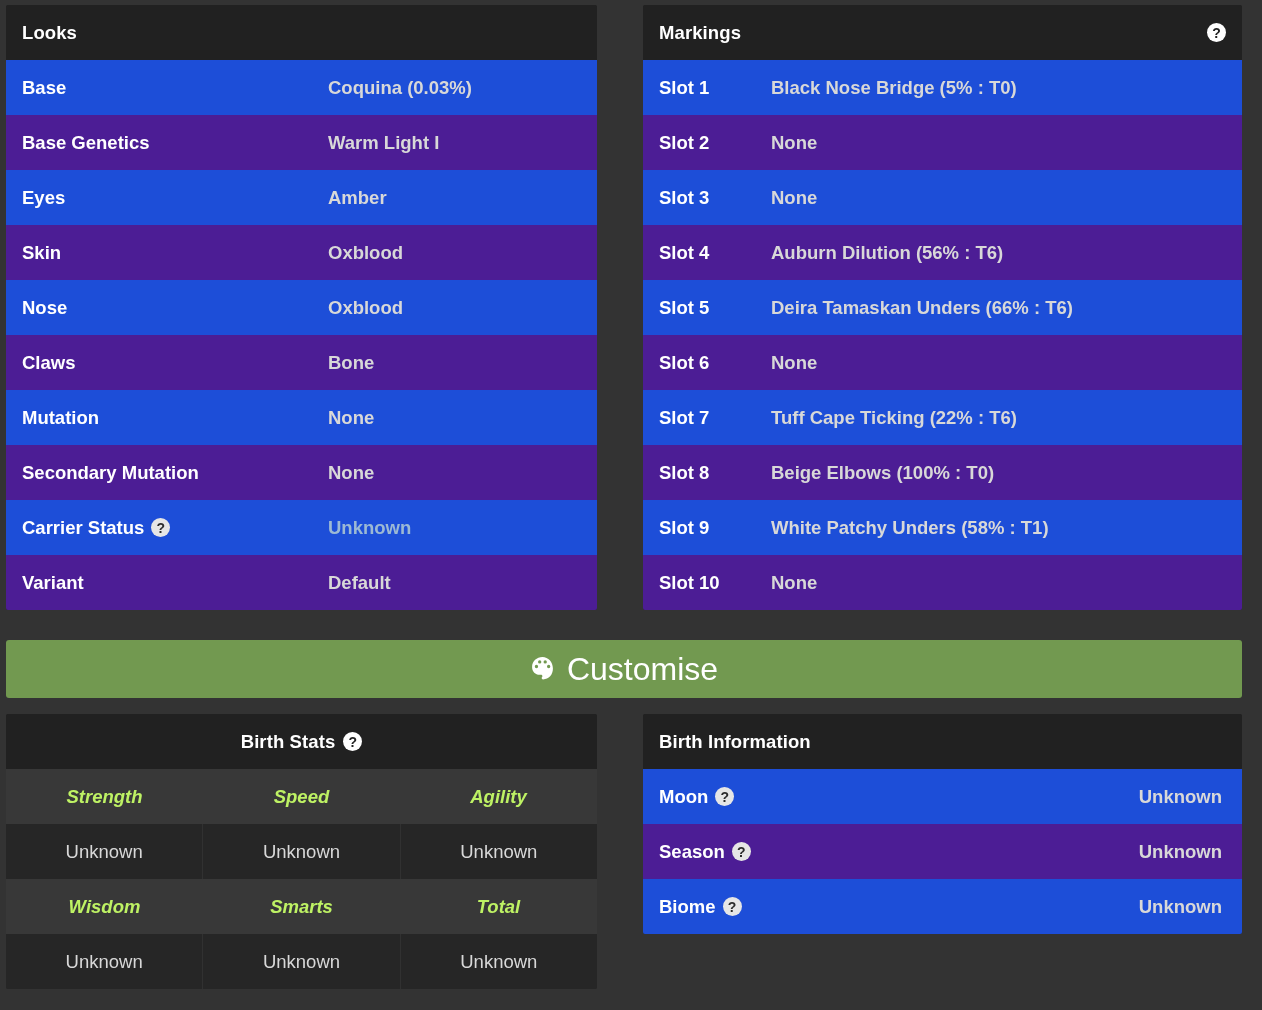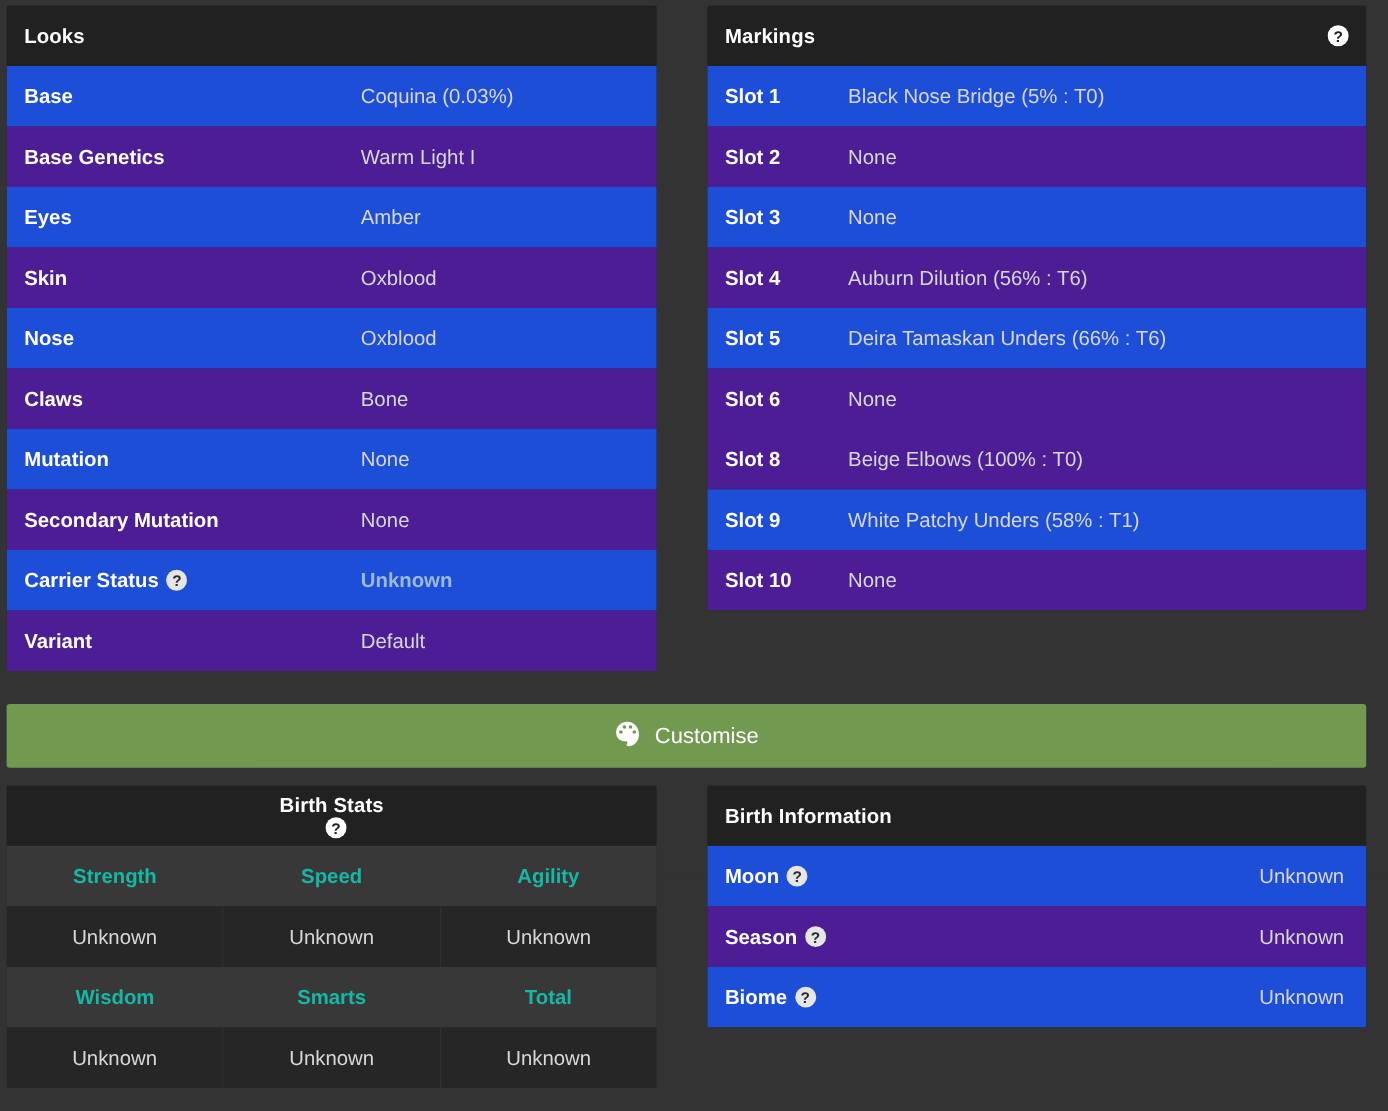--- a/index.html
+++ b/index.html
@@ -34,21 +34,20 @@
     font-weight: bold;
     padding: 0 16px;
     height: 55px;
     display: flex;
     align-items: center;
     justify-content: space-between;
   }
   .panel-header .ph-title { letter-spacing: .1px; }
   .panel-header.center {
     justify-content: center;
-    flex-direction: column;
   }
 
   .row {
     display: flex;
     align-items: center;
     height: 55px;
     box-sizing: border-box;
   }
   .row.odd  { background: #1d4ed8; }
   .row.even { background: #4c1d95; }
@@ -60,21 +59,21 @@
     padding-left: 16px;
     box-sizing: border-box;
     display: flex;
     align-items: center;
     gap: 7px;
     flex: 0 0 auto;
   }
   .row .val {
     color: #d8d8d8;
     font-size: 18.5px;
-    font-weight: normal;
+    font-weight: bold;
   }
 
   
   #looks-panel {
     position: absolute;
     left: 6px;
     top: 5px;
     width: 591px;
   }
   #looks-panel .key { width: 322px; }
@@ -112,21 +111,21 @@
     position: absolute;
     left: 6px;
     top: 640px;
     width: 1236px;
     height: 58px;
     background: #729950;
     border: none;
     border-radius: 3px;
     color: #ffffff;
     font-family: "Liberation Sans", sans-serif;
-    font-size: 20px;
+    font-size: 32px;
     display: flex;
     align-items: center;
     justify-content: center;
     gap: 12px;
     cursor: pointer;
     box-sizing: border-box;
   }
   #customise-button .palette { display: block; }
 
   
@@ -140,21 +139,21 @@
   .stats-row { display: flex; height: 55px; }
   .stats-row .cell {
     flex: 1 1 0;
     display: flex;
     align-items: center;
     justify-content: center;
     font-size: 18.5px;
     box-sizing: border-box;
   }
   .stats-row.head { background: #383838; }
-  .stats-row.head .cell { color: #14b8a6; font-weight: bold; }
+  .stats-row.head .cell { color: #bef264; font-weight: bold; font-style: italic; }
   .stats-row.vals { background: #262626; }
   .stats-row.vals .cell {
     color: #d8d8d8;
     border-right: 1px solid #313131;
   }
   .stats-row.vals .cell:last-child { border-right: none; }
 
   
   #birth-info-panel {
     position: absolute;
@@ -273,20 +272,26 @@
           <div class="key">
             <span>Slot 5</span>
           </div>
           <div class="val">Deira Tamaskan Unders (66% : T6)</div>
         </div>
         <div class="row even">
           <div class="key">
             <span>Slot 6</span>
           </div>
           <div class="val">None</div>
+        </div>
+        <div class="row odd">
+          <div class="key">
+            <span>Slot 7</span>
+          </div>
+          <div class="val">Tuff Cape Ticking (22% : T6)</div>
         </div>
         <div class="row even">
           <div class="key">
             <span>Slot 8</span>
           </div>
           <div class="val">Beige Elbows (100% : T0)</div>
         </div>
         <div class="row odd">
           <div class="key">
             <span>Slot 9</span>

